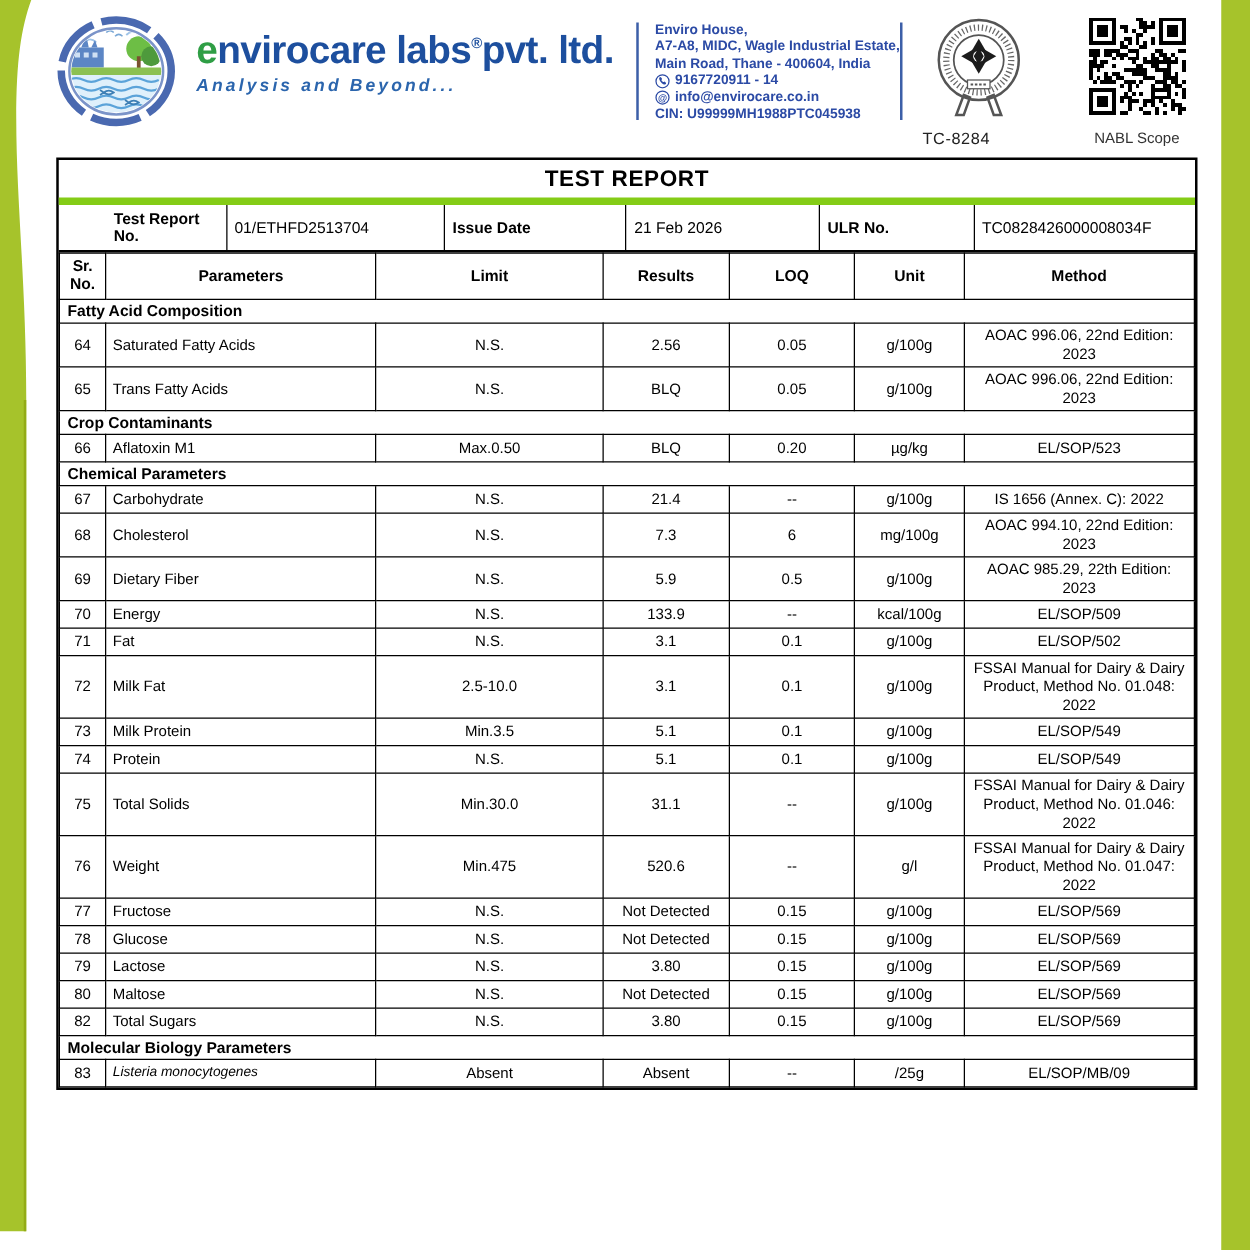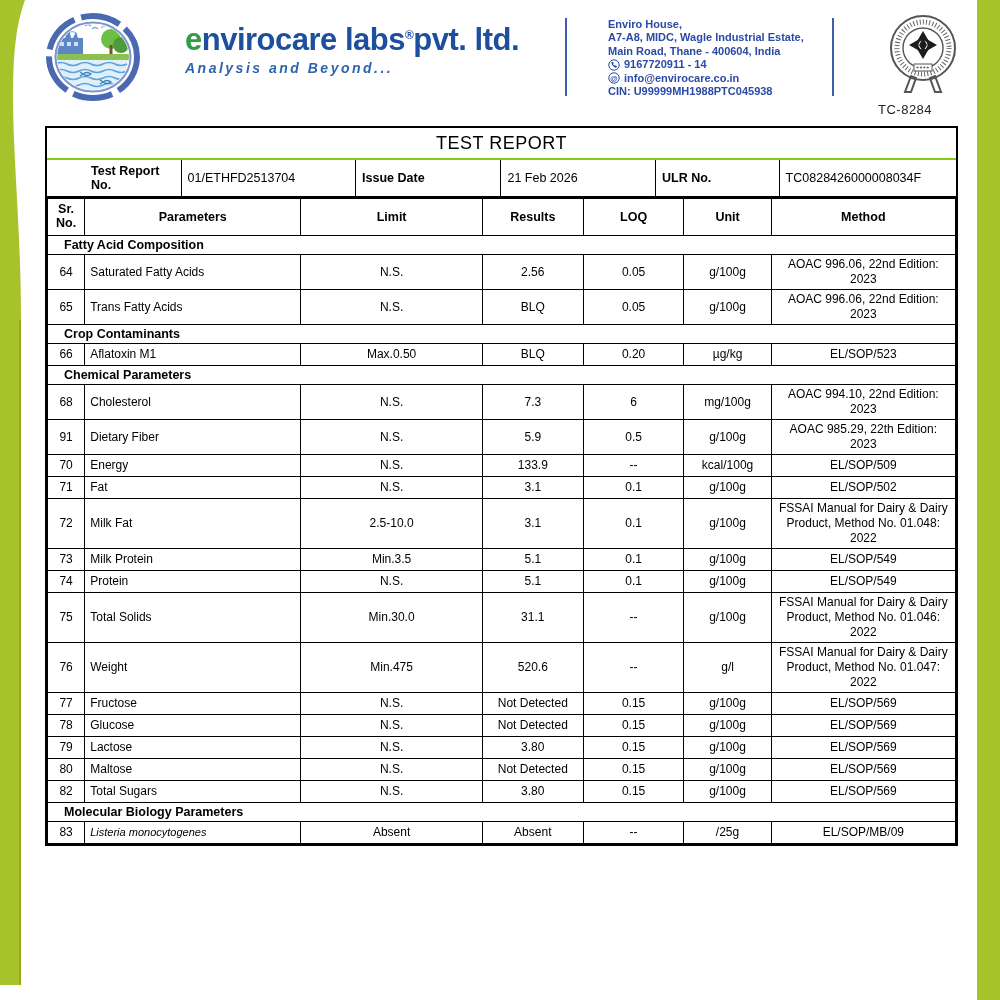--- a/index.html
+++ b/index.html
@@ -6,21 +6,21 @@
   body{
     width:1000px;height:1000px;position:relative;background:#ffffff;
     font-family:"Liberation Sans", sans-serif;color:#000;overflow:hidden;
   }
   
   .band-left{position:absolute;left:0;top:0;width:30px;height:1000px;z-index:1;}
   .band-right{position:absolute;right:0;top:0;width:23px;height:1000px;background:#a6c32b;z-index:1;}
   
   .header{
     position:absolute;left:45px;top:8px;width:913px;height:108px;
-    display:flex;align-items:flex-start;z-index:2;gap:28px;
+    display:flex;align-items:flex-start;z-index:2;
   }
   .emblem{width:96px;height:90px;margin-top:4px;flex:0 0 auto;}
   .namewrap{margin-left:16px;margin-top:16px;width:352px;flex:0 0 auto;}
   .company-line{font-size:31px;font-weight:bold;letter-spacing:-0.5px;color:#1d4f9e;line-height:1.05;white-space:nowrap;}
   .company-line .green-e{color:#2f9e45;}
   .company-line sup{font-size:12px;vertical-align:super;}
   .tagline{font-size:14px;font-weight:bold;font-style:italic;color:#2b65ad;letter-spacing:2.5px;margin-top:3px;white-space:nowrap;}
   .vdivider{width:2px;background:#3c5fa8;height:78px;margin-top:10px;flex:0 0 auto;}
   .addrwrap{margin-left:13px;margin-top:10px;width:196px;flex:0 0 auto;color:#2b4aa5;font-size:11px;font-weight:bold;line-height:1.22;}
   .addr-iconline{display:flex;align-items:center;gap:4px;}
@@ -29,21 +29,21 @@
   .seal-label{font-size:13px;color:#222;margin-top:2px;letter-spacing:0.5px;}
   .qrwrap{flex:0 0 auto;margin-left:14px;width:95px;text-align:center;margin-top:6px;}
   .qr-label{font-size:12px;color:#333;margin-top:6px;}
   
   .report-box{
     position:absolute;left:45px;top:126px;width:913px;z-index:2;
     border:2px solid #000;box-sizing:border-box;background:#fff;
   }
   .report-title{
     height:30px;display:flex;align-items:center;justify-content:center;
-    font-size:18px;font-weight:normal;letter-spacing:0.5px;border-bottom:2px solid #84cc16;
+    font-size:18px;font-weight:bold;letter-spacing:0.5px;border-bottom:6px solid #84cc16;
   }
   .info-row{display:flex;border-bottom:2px solid #000;}
   .info-cell{
     box-sizing:border-box;padding:4px 6px;font-size:12.5px;
     border-right:1px solid #000;display:flex;align-items:center;
   }
   .info-cell:last-child{border-right:none;}
   .info-cell.lbl{font-weight:bold;}
   .ic1{width:14.8%;padding-left:44px;} .ic2{width:19.2%;} .ic3{width:16%;} .ic4{width:17%;} .ic5{width:13.6%;} .ic6{width:19.4%;}
   table.results{border-collapse:collapse;width:100%;table-layout:fixed;}
@@ -52,21 +52,21 @@
     font-size:12px;padding:2px 5px;vertical-align:middle;
   }
   table.results th{font-weight:bold;text-align:center;padding:4px 3px;font-size:12.5px;}
   th.srno{white-space:pre-line;line-height:1.1;}
   td.c-sr{text-align:center;}
   td.c-param{text-align:left;padding-left:8px;}
   td.c-param.it{font-style:italic;font-size:11px;}
   td.c-limit,td.c-result,td.c-loq,td.c-unit{text-align:center;}
   td.c-method{text-align:center;padding:2px 8px;line-height:1.25;}
   tr.section-row td{
-    font-weight:bold;text-align:left;padding:2px 16px;font-size:12.5px;
+    font-weight:bold;text-align:left;padding:2px 6px;font-size:12.5px;
   }
   tr.data-row td{height:22px;}
 </style>
 </head>
 <body>
 
 <div class="band-left">
   <svg width="30" height="1000" viewBox="0 0 30 1000">
     <path d="M0,0 L25,0 C17,22 13,48 13,95 C13,160 21,230 21,320 L21,985 L0,985 Z" fill="#a6c32b"></path>
     <path d="M20,320 L20,985" stroke="#93ab16" stroke-width="2" fill="none"></path>
@@ -460,30 +460,39 @@
           <td class="c-limit">Max.0.50</td>
           <td class="c-result">BLQ</td>
           <td class="c-loq">0.20</td>
           <td class="c-unit">µg/kg</td>
           <td class="c-method">EL/SOP/523</td>
         </tr>
         <tr class="section-row">
           <td colspan="7">Chemical Parameters</td>
         </tr>
         <tr class="data-row">
+          <td class="c-sr">67</td>
+          <td class="c-param">Carbohydrate</td>
+          <td class="c-limit">N.S.</td>
+          <td class="c-result">21.4</td>
+          <td class="c-loq">--</td>
+          <td class="c-unit">g/100g</td>
+          <td class="c-method">IS 1656 (Annex. C): 2022</td>
+        </tr>
+        <tr class="data-row">
           <td class="c-sr">68</td>
           <td class="c-param">Cholesterol</td>
           <td class="c-limit">N.S.</td>
           <td class="c-result">7.3</td>
           <td class="c-loq">6</td>
           <td class="c-unit">mg/100g</td>
           <td class="c-method">AOAC 994.10, 22nd Edition: 2023</td>
         </tr>
         <tr class="data-row">
-          <td class="c-sr">91</td>
+          <td class="c-sr">69</td>
           <td class="c-param">Dietary Fiber</td>
           <td class="c-limit">N.S.</td>
           <td class="c-result">5.9</td>
           <td class="c-loq">0.5</td>
           <td class="c-unit">g/100g</td>
           <td class="c-method">AOAC 985.29, 22th Edition: 2023</td>
         </tr>
         <tr class="data-row">
           <td class="c-sr">70</td>
           <td class="c-param">Energy</td>

